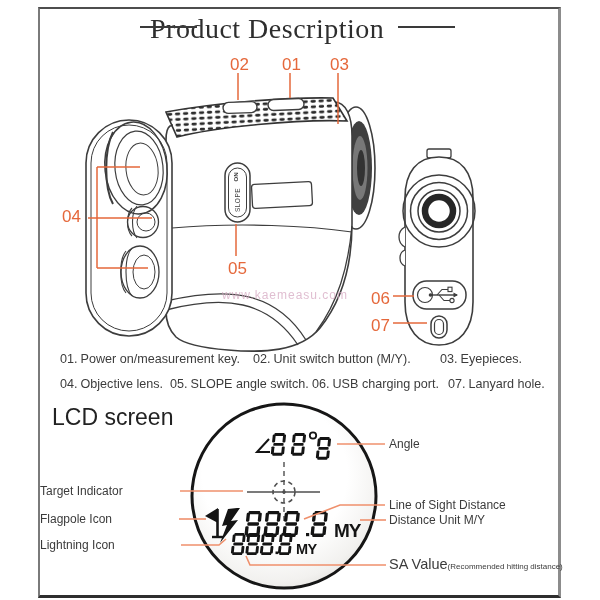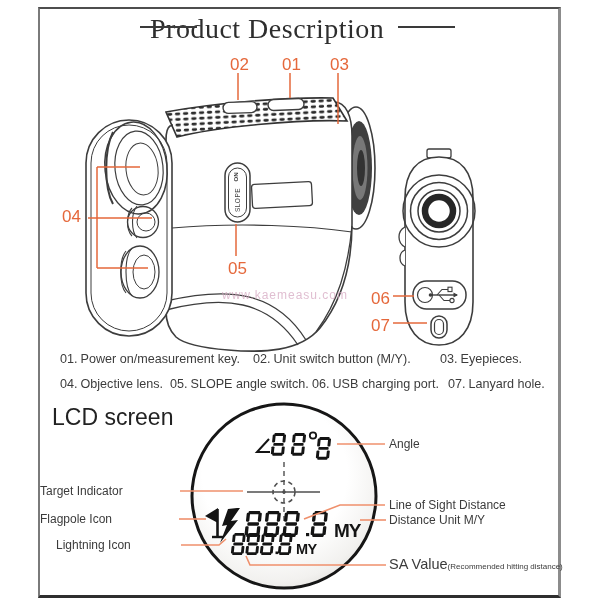--- a/index.html
+++ b/index.html
@@ -234,21 +234,21 @@
     <span class="pnum">06.</span><span>USB charging port.</span>
   </div>
   <div class="abs part" style="left:448px;top:377px;">
     <span class="pnum">07.</span><span>Lanyard hole.</span>
   </div>
 
   <div class="abs" id="lcd-heading">LCD screen</div>
 
   <div class="abs lcdlabel right" style="left:40px;width:140px;top:484px;">Target Indicator</div>
   <div class="abs lcdlabel right" style="left:40px;width:138px;top:512px;">Flagpole Icon</div>
-  <div class="abs lcdlabel right" style="left:40px;width:140px;top:538px;padding-left:16px;">Lightning Icon</div>
+  <div class="abs lcdlabel right" style="left:40px;width:140px;top:538px;">Lightning Icon</div>
   <div class="abs lcdlabel" style="left:389px;top:437px;">Angle</div>
   <div class="abs lcdlabel" style="left:389px;top:498px;">Line of Sight Distance</div>
   <div class="abs lcdlabel" style="left:389px;top:513px;">Distance Unit M/Y</div>
   <div class="abs lcdlabel" style="left:389px;top:556px;font-size:14.5px;">
     <span>SA Value</span><span id="sa-note">(Recommended hitting distance)</span>
   </div>
 
 </div>
 
 </body></html>

